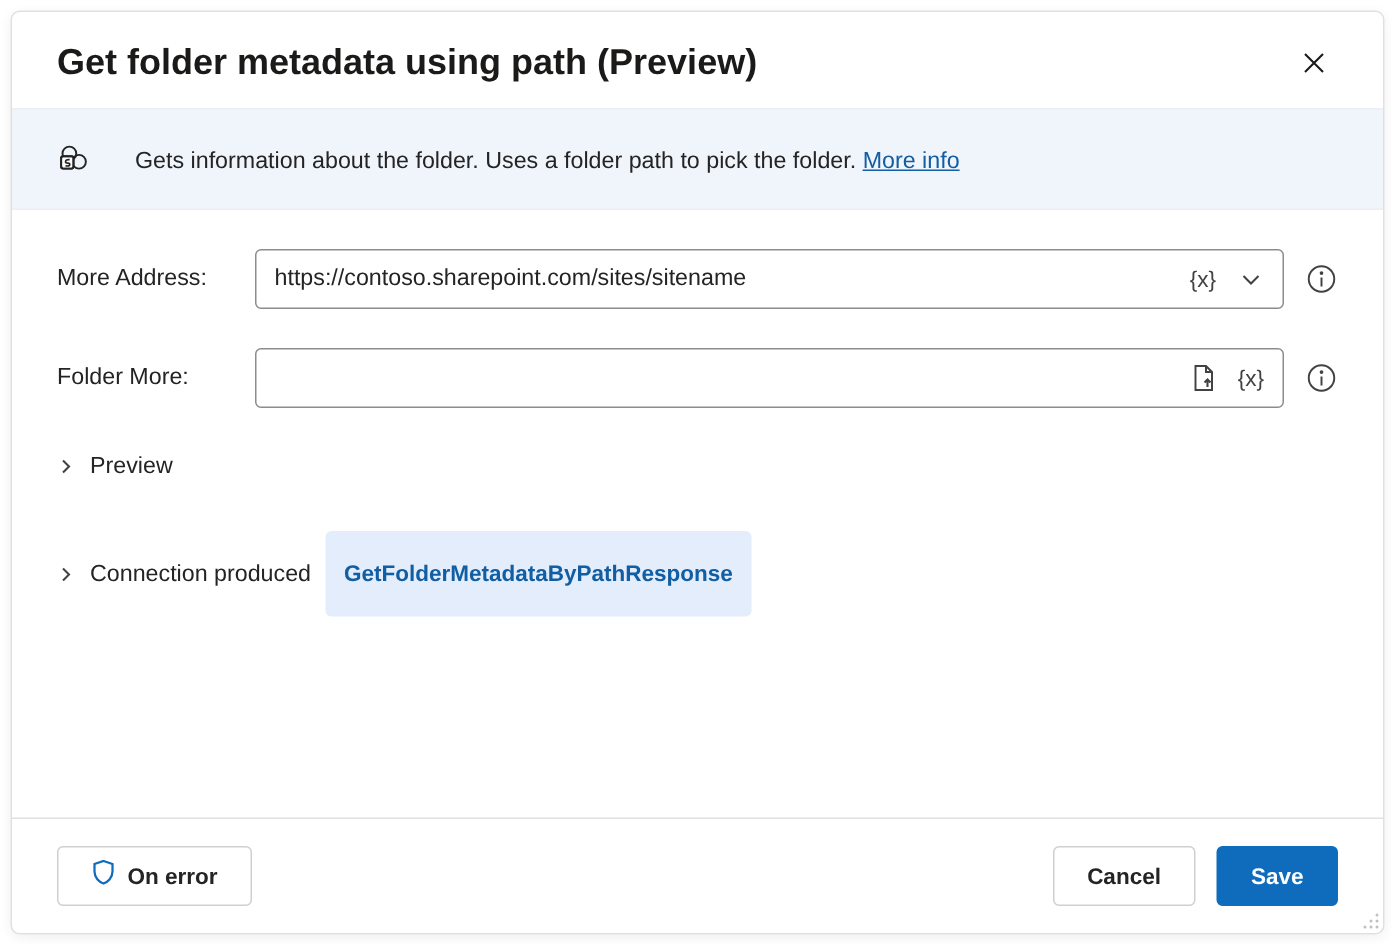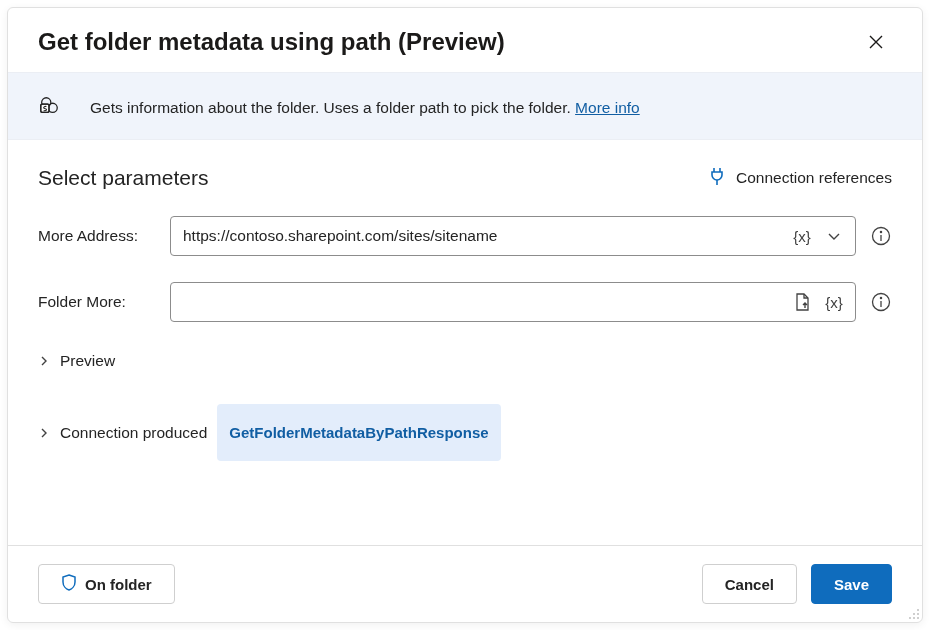--- a/index.html
+++ b/index.html
@@ -248,33 +248,20 @@
         <path d="M9.2 12.5 Q6.2 12.2 6.2 14 Q6.2 15 8 15 Q9.3 15 9.3 16.2 Q9.3 17.4 6.2 17" stroke-width="1.2"></path>
       </svg>
     </span>
     <div class="info-text">
       <span>Gets information about the folder. Uses a folder path to pick the folder. </span><a class="info-link">More info</a>
     </div>
   </div>
 
   <div class="content">
 
-    <div class="section-row">
-      <div class="section-title">Select parameters</div>
-      <div class="conn-ref">
-        <span class="conn-icon">
-          <svg width="18" height="20" viewBox="0 0 18 20" fill="none" stroke="currentColor" stroke-width="1.6">
-            <path d="M6 2 v4 M12 2 v4"></path>
-            <path d="M4 6 h10 v3 a5 5 0 0 1 -10 0 z"></path>
-            <path d="M9 14 v5"></path>
-          </svg>
-        </span>
-        <span>Connection references</span>
-      </div>
-    </div>
 
     <div class="param-row">
       <div class="param-label">More Address:</div>
       <div class="param-input-wrap">
         <input class="param-input" value="https://contoso.sharepoint.com/sites/sitename" style="">
         <div class="input-adorn">
           <button class="adorn-btn">
             <span class="var-token">{x}</span>
           </button>
           <button class="adorn-btn">
@@ -339,21 +326,21 @@
 
   </div>
 
   <div class="footer">
     <button class="btn btn-secondary">
       <span class="shield-icon">
         <svg width="16" height="18" viewBox="0 0 16 18" fill="none" stroke="currentColor" stroke-width="1.5">
             <path d="M8 1 L14 3 v5 c0 4 -3 7 -6 8 c-3 -1 -6 -4 -6 -8 v-5 z"></path>
           </svg>
       </span>
-      <span>On folder</span>
+      <span>On error</span>
     </button>
     <div class="footer-right">
       <button class="btn btn-secondary">Cancel</button>
       <button class="btn btn-primary">Save</button>
     </div>
   </div>
 
   <svg class="resize-grip" width="14" height="14" viewBox="0 0 14 14" fill="currentColor">
     <circle cx="12" cy="4" r="1"></circle>
       <circle cx="8" cy="8" r="1"></circle>

